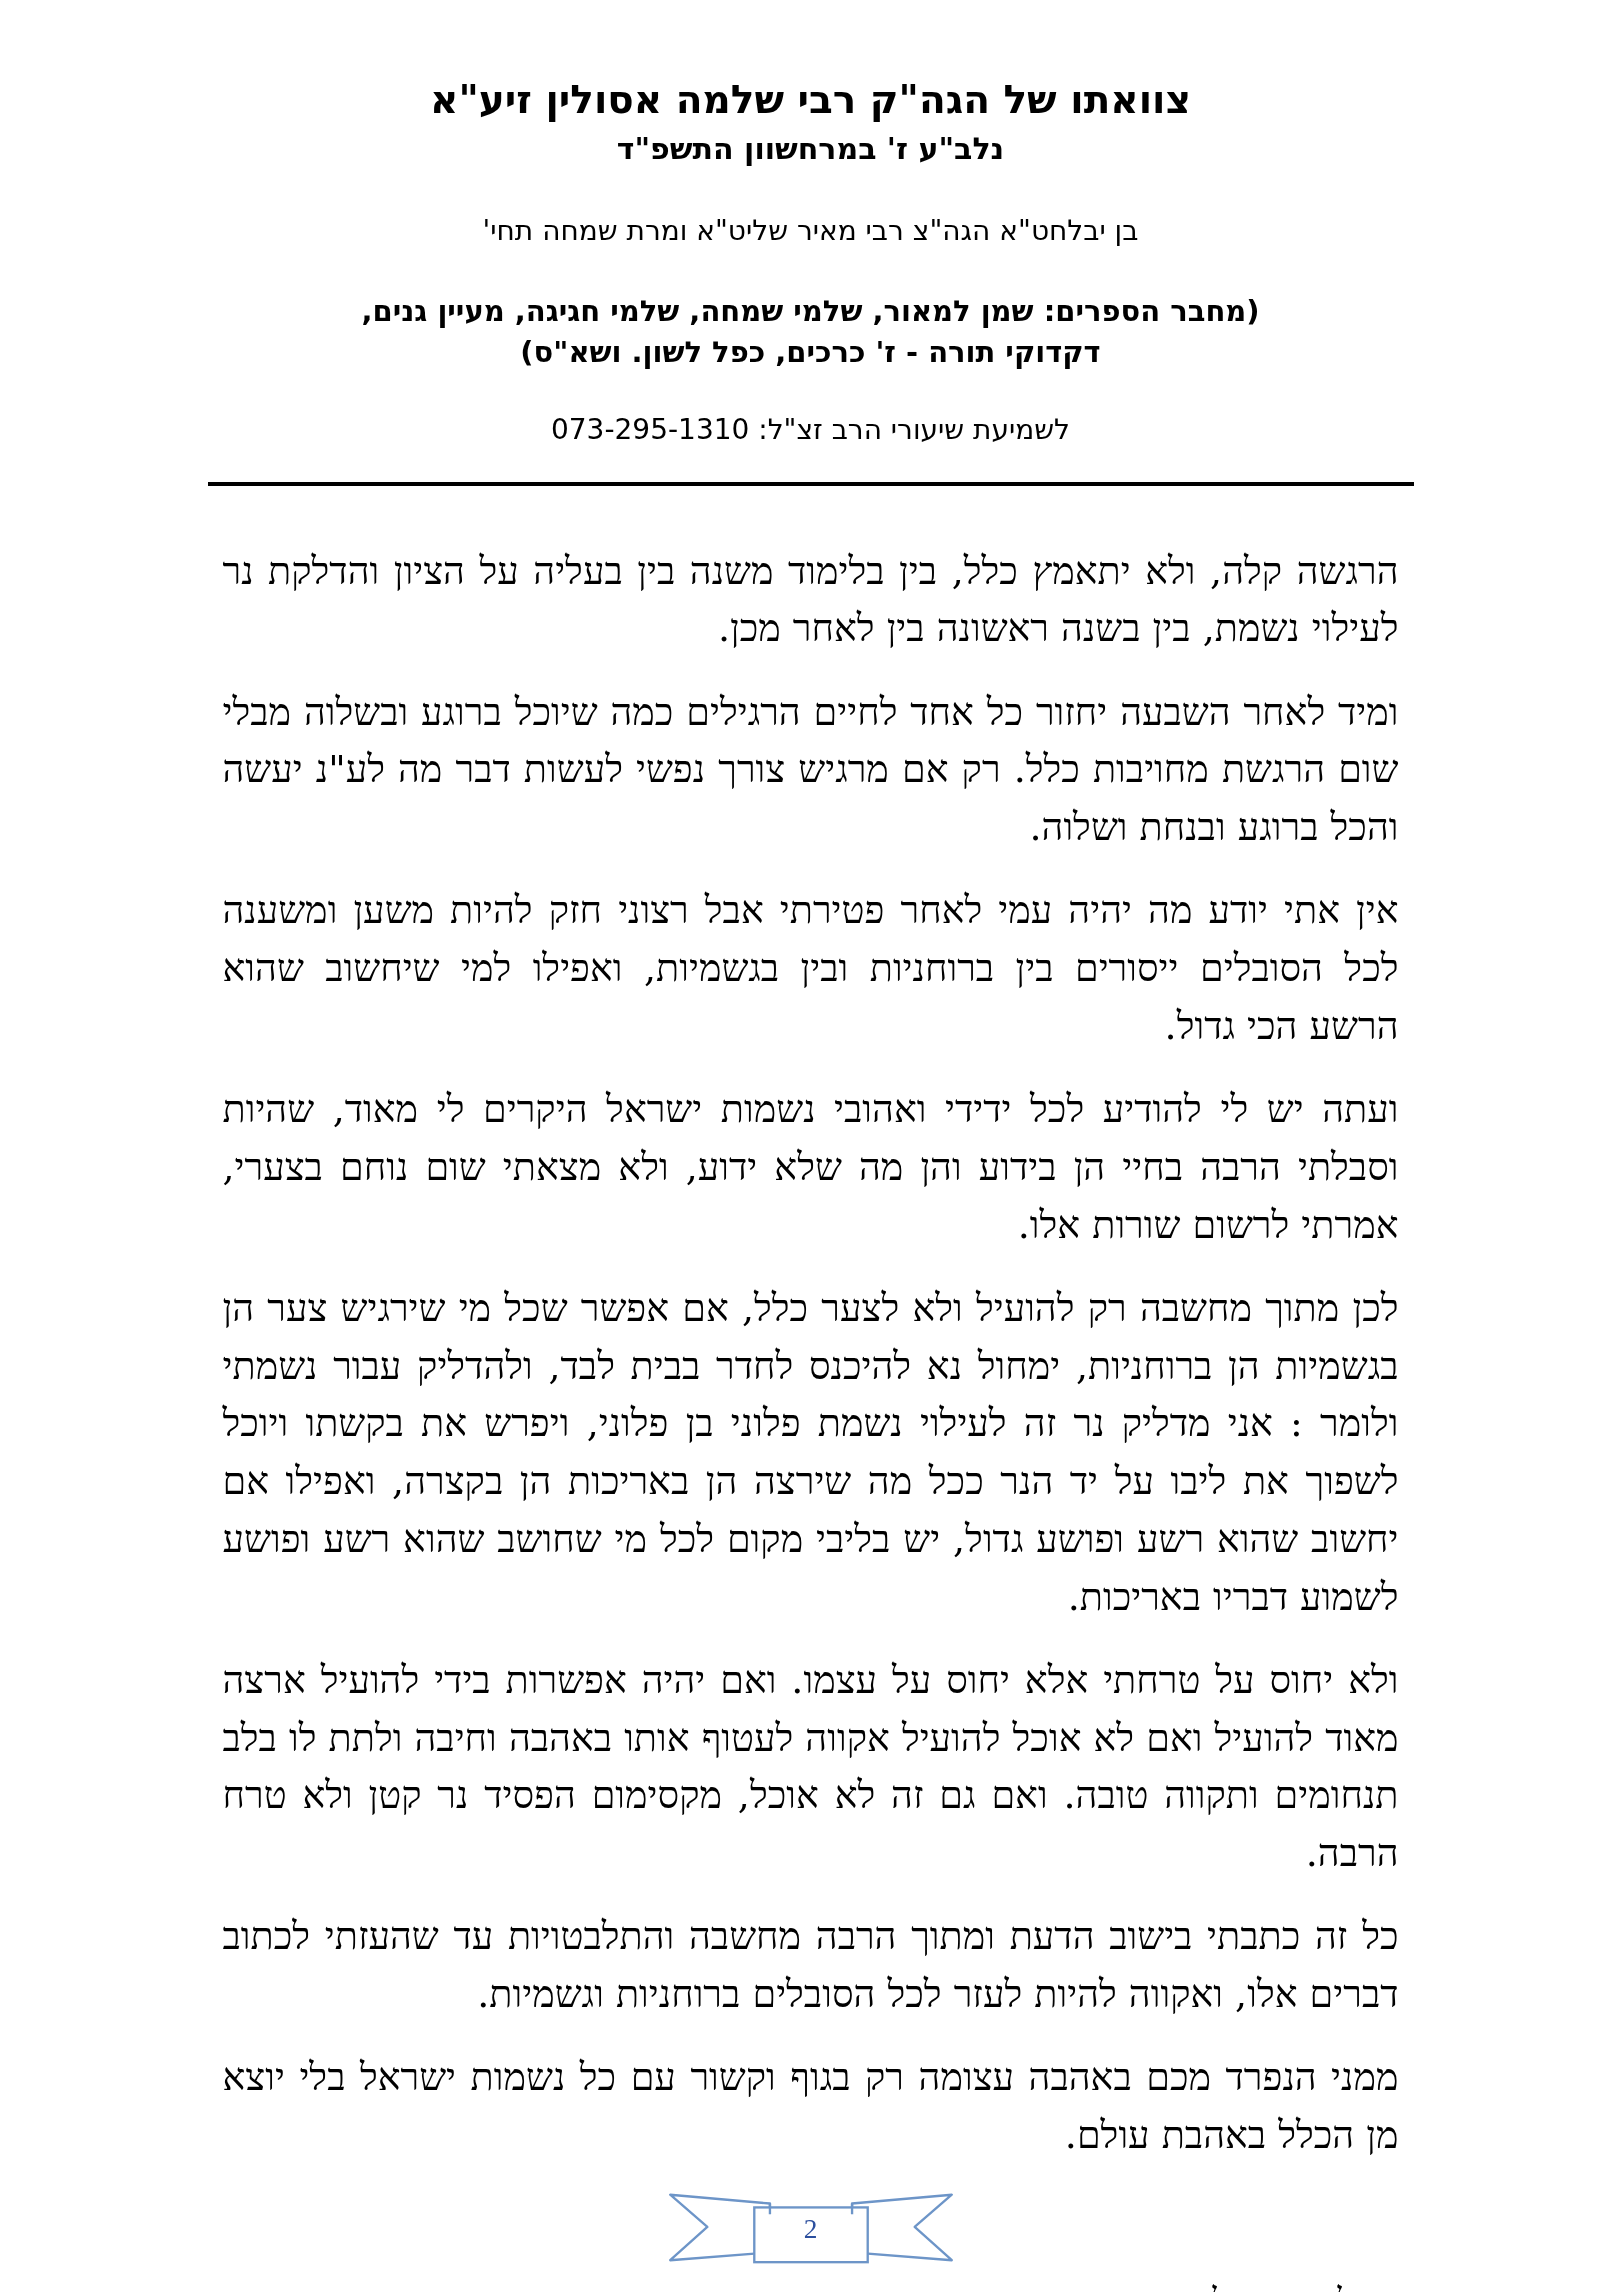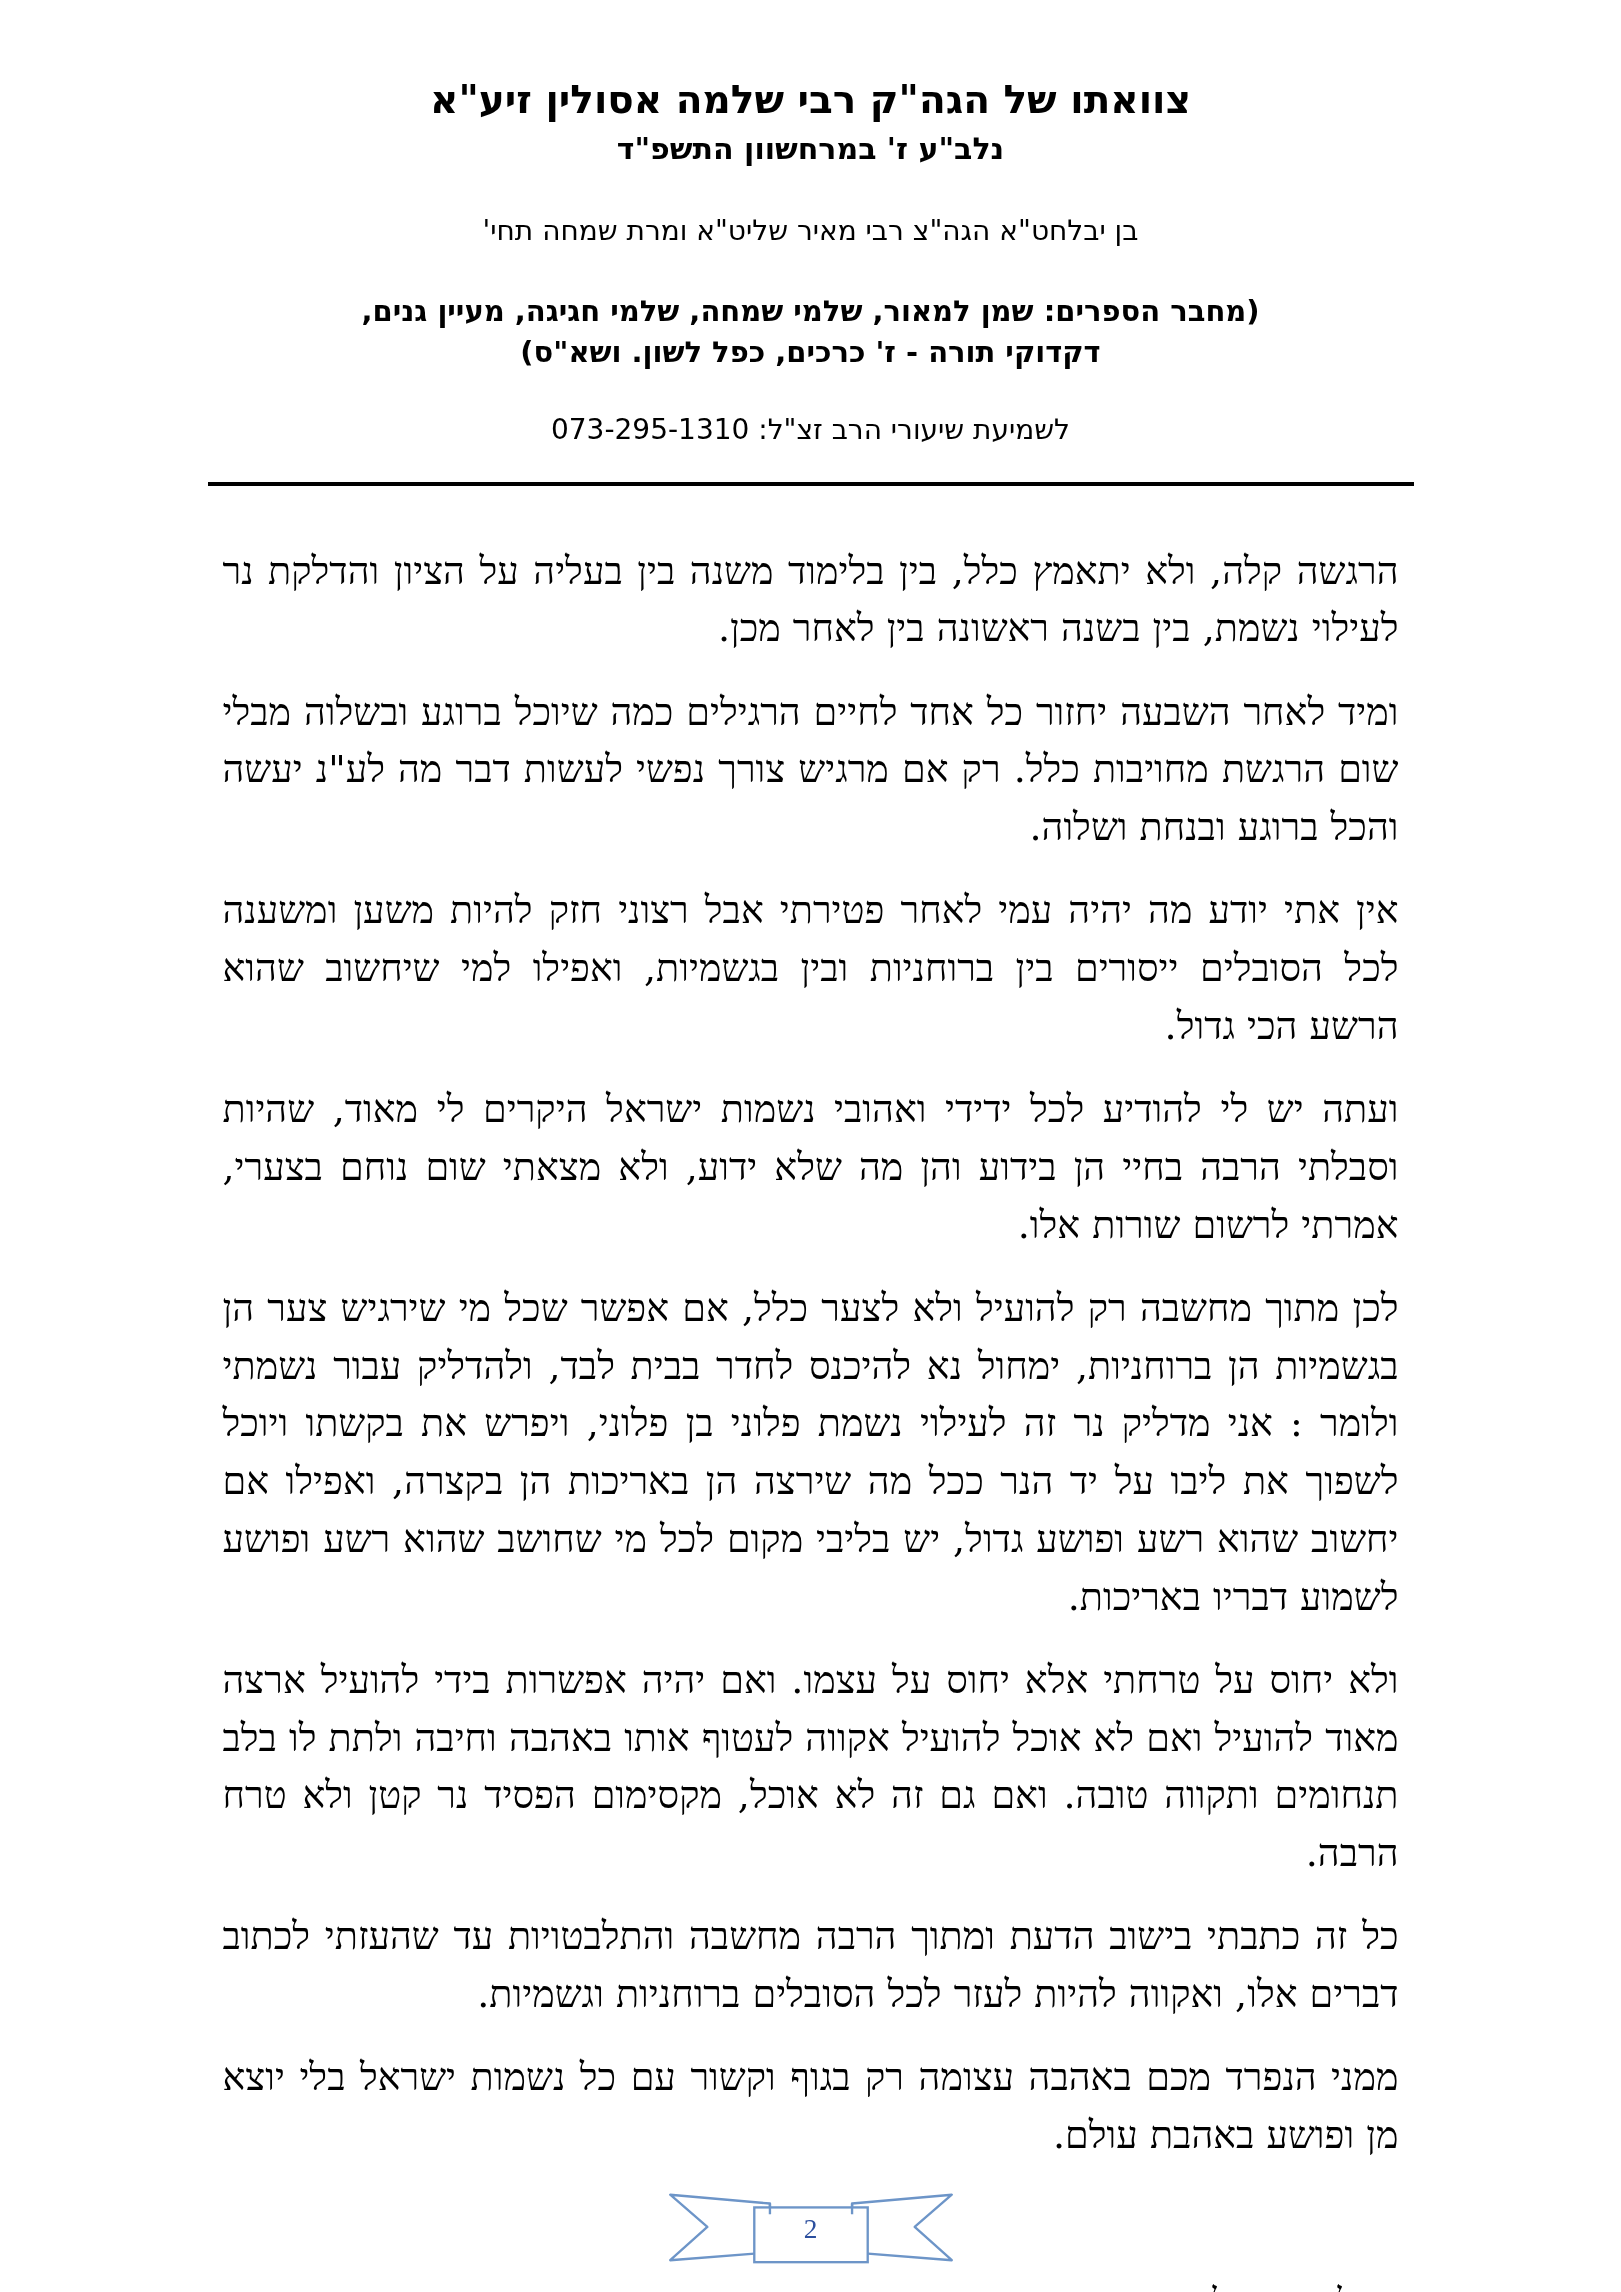--- a/index.html
+++ b/index.html
@@ -154,21 +154,21 @@
   <div class="divider"></div>
 
   <div class="body-text">
     <p class="para">הרגשה קלה, ולא יתאמץ כלל, בין בלימוד משנה בין בעליה על הציון והדלקת נר לעילוי נשמת, בין בשנה ראשונה בין לאחר מכן.</p>
     <p class="para">ומיד לאחר השבעה יחזור כל אחד לחיים הרגילים כמה שיוכל ברוגע ובשלוה מבלי שום הרגשת מחויבות כלל. רק אם מרגיש צורך נפשי לעשות דבר מה לע"נ יעשה והכל ברוגע ובנחת ושלוה.</p>
     <p class="para">אין אתי יודע מה יהיה עמי לאחר פטירתי אבל רצוני חזק להיות משען ומשענה לכל הסובלים ייסורים בין ברוחניות ובין בגשמיות, ואפילו למי שיחשוב שהוא הרשע הכי גדול.</p>
     <p class="para">ועתה יש לי להודיע לכל ידידי ואהובי נשמות ישראל היקרים לי מאוד, שהיות וסבלתי הרבה בחיי הן בידוע והן מה שלא ידוע, ולא מצאתי שום נוחם בצערי, אמרתי לרשום שורות אלו.</p>
     <p class="para">לכן מתוך מחשבה רק להועיל ולא לצער כלל, אם אפשר שכל מי שירגיש צער הן בגשמיות הן ברוחניות, ימחול נא להיכנס לחדר בבית לבד, ולהדליק עבור נשמתי ולומר : אני מדליק נר זה לעילוי נשמת פלוני בן פלוני, ויפרש את בקשתו ויוכל לשפוך את ליבו על יד הנר ככל מה שירצה הן באריכות הן בקצרה, ואפילו אם יחשוב שהוא רשע ופושע גדול, יש בליבי מקום לכל מי שחושב שהוא רשע ופושע לשמוע דבריו באריכות.</p>
     <p class="para">ולא יחוס על טרחתי אלא יחוס על עצמו. ואם יהיה אפשרות בידי להועיל ארצה מאוד להועיל ואם לא אוכל להועיל אקווה לעטוף אותו באהבה וחיבה ולתת לו בלב תנחומים ותקווה טובה. ואם גם זה לא אוכל, מקסימום הפסיד נר קטן ולא טרח הרבה.</p>
     <p class="para">כל זה כתבתי בישוב הדעת ומתוך הרבה מחשבה והתלבטויות עד שהעזתי לכתוב דברים אלו, ואקווה להיות לעזר לכל הסובלים ברוחניות וגשמיות.</p>
-    <p class="para">ממני הנפרד מכם באהבה עצומה רק בגוף וקשור עם כל נשמות ישראל בלי יוצא מן ופושע באהבת עולם.</p>
+    <p class="para">ממני הנפרד מכם באהבה עצומה רק בגוף וקשור עם כל נשמות ישראל בלי יוצא מן הכלל באהבת עולם.</p>
 
     <div class="signature">שלמה אסולין</div>
   </div>
 
   <div class="footer">
     <div class="ribbon">
       <svg width="294" height="88" viewBox="0 0 300 90">
 
         <polygon points="6,13 108,22 108,72 6,80 44,46" fill="#ffffff" stroke="#6d95c8" stroke-width="2.4" stroke-linejoin="round"></polygon>
 

